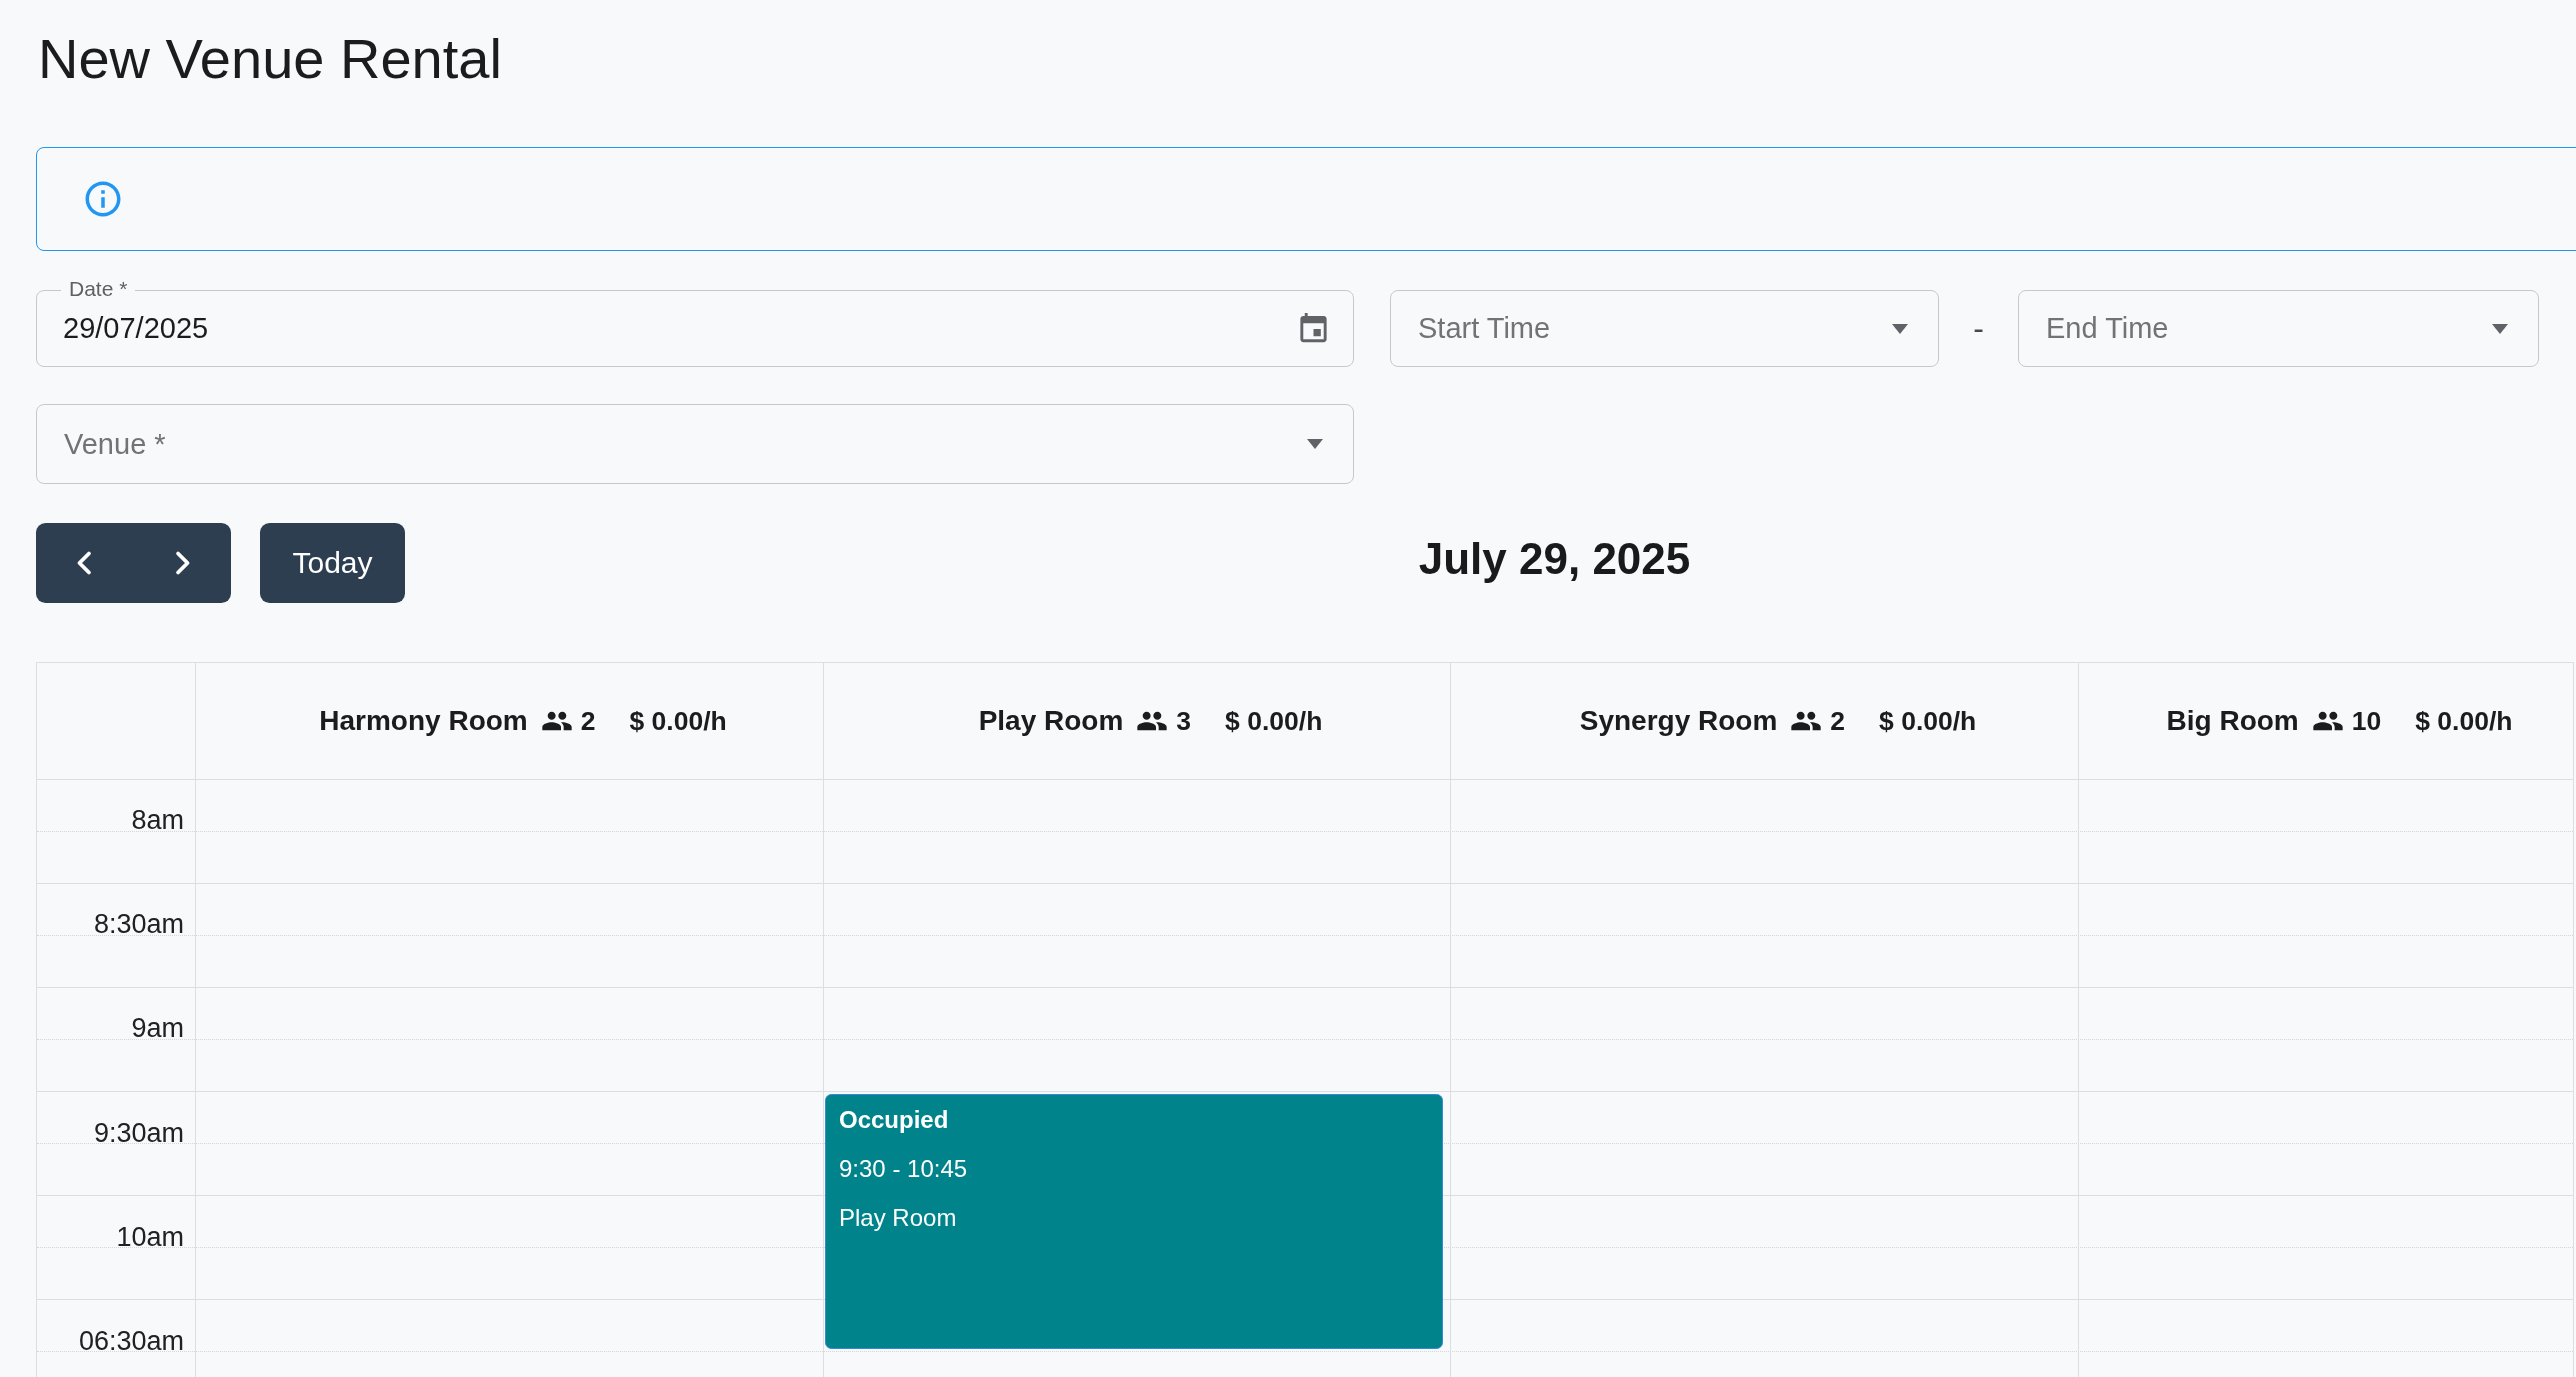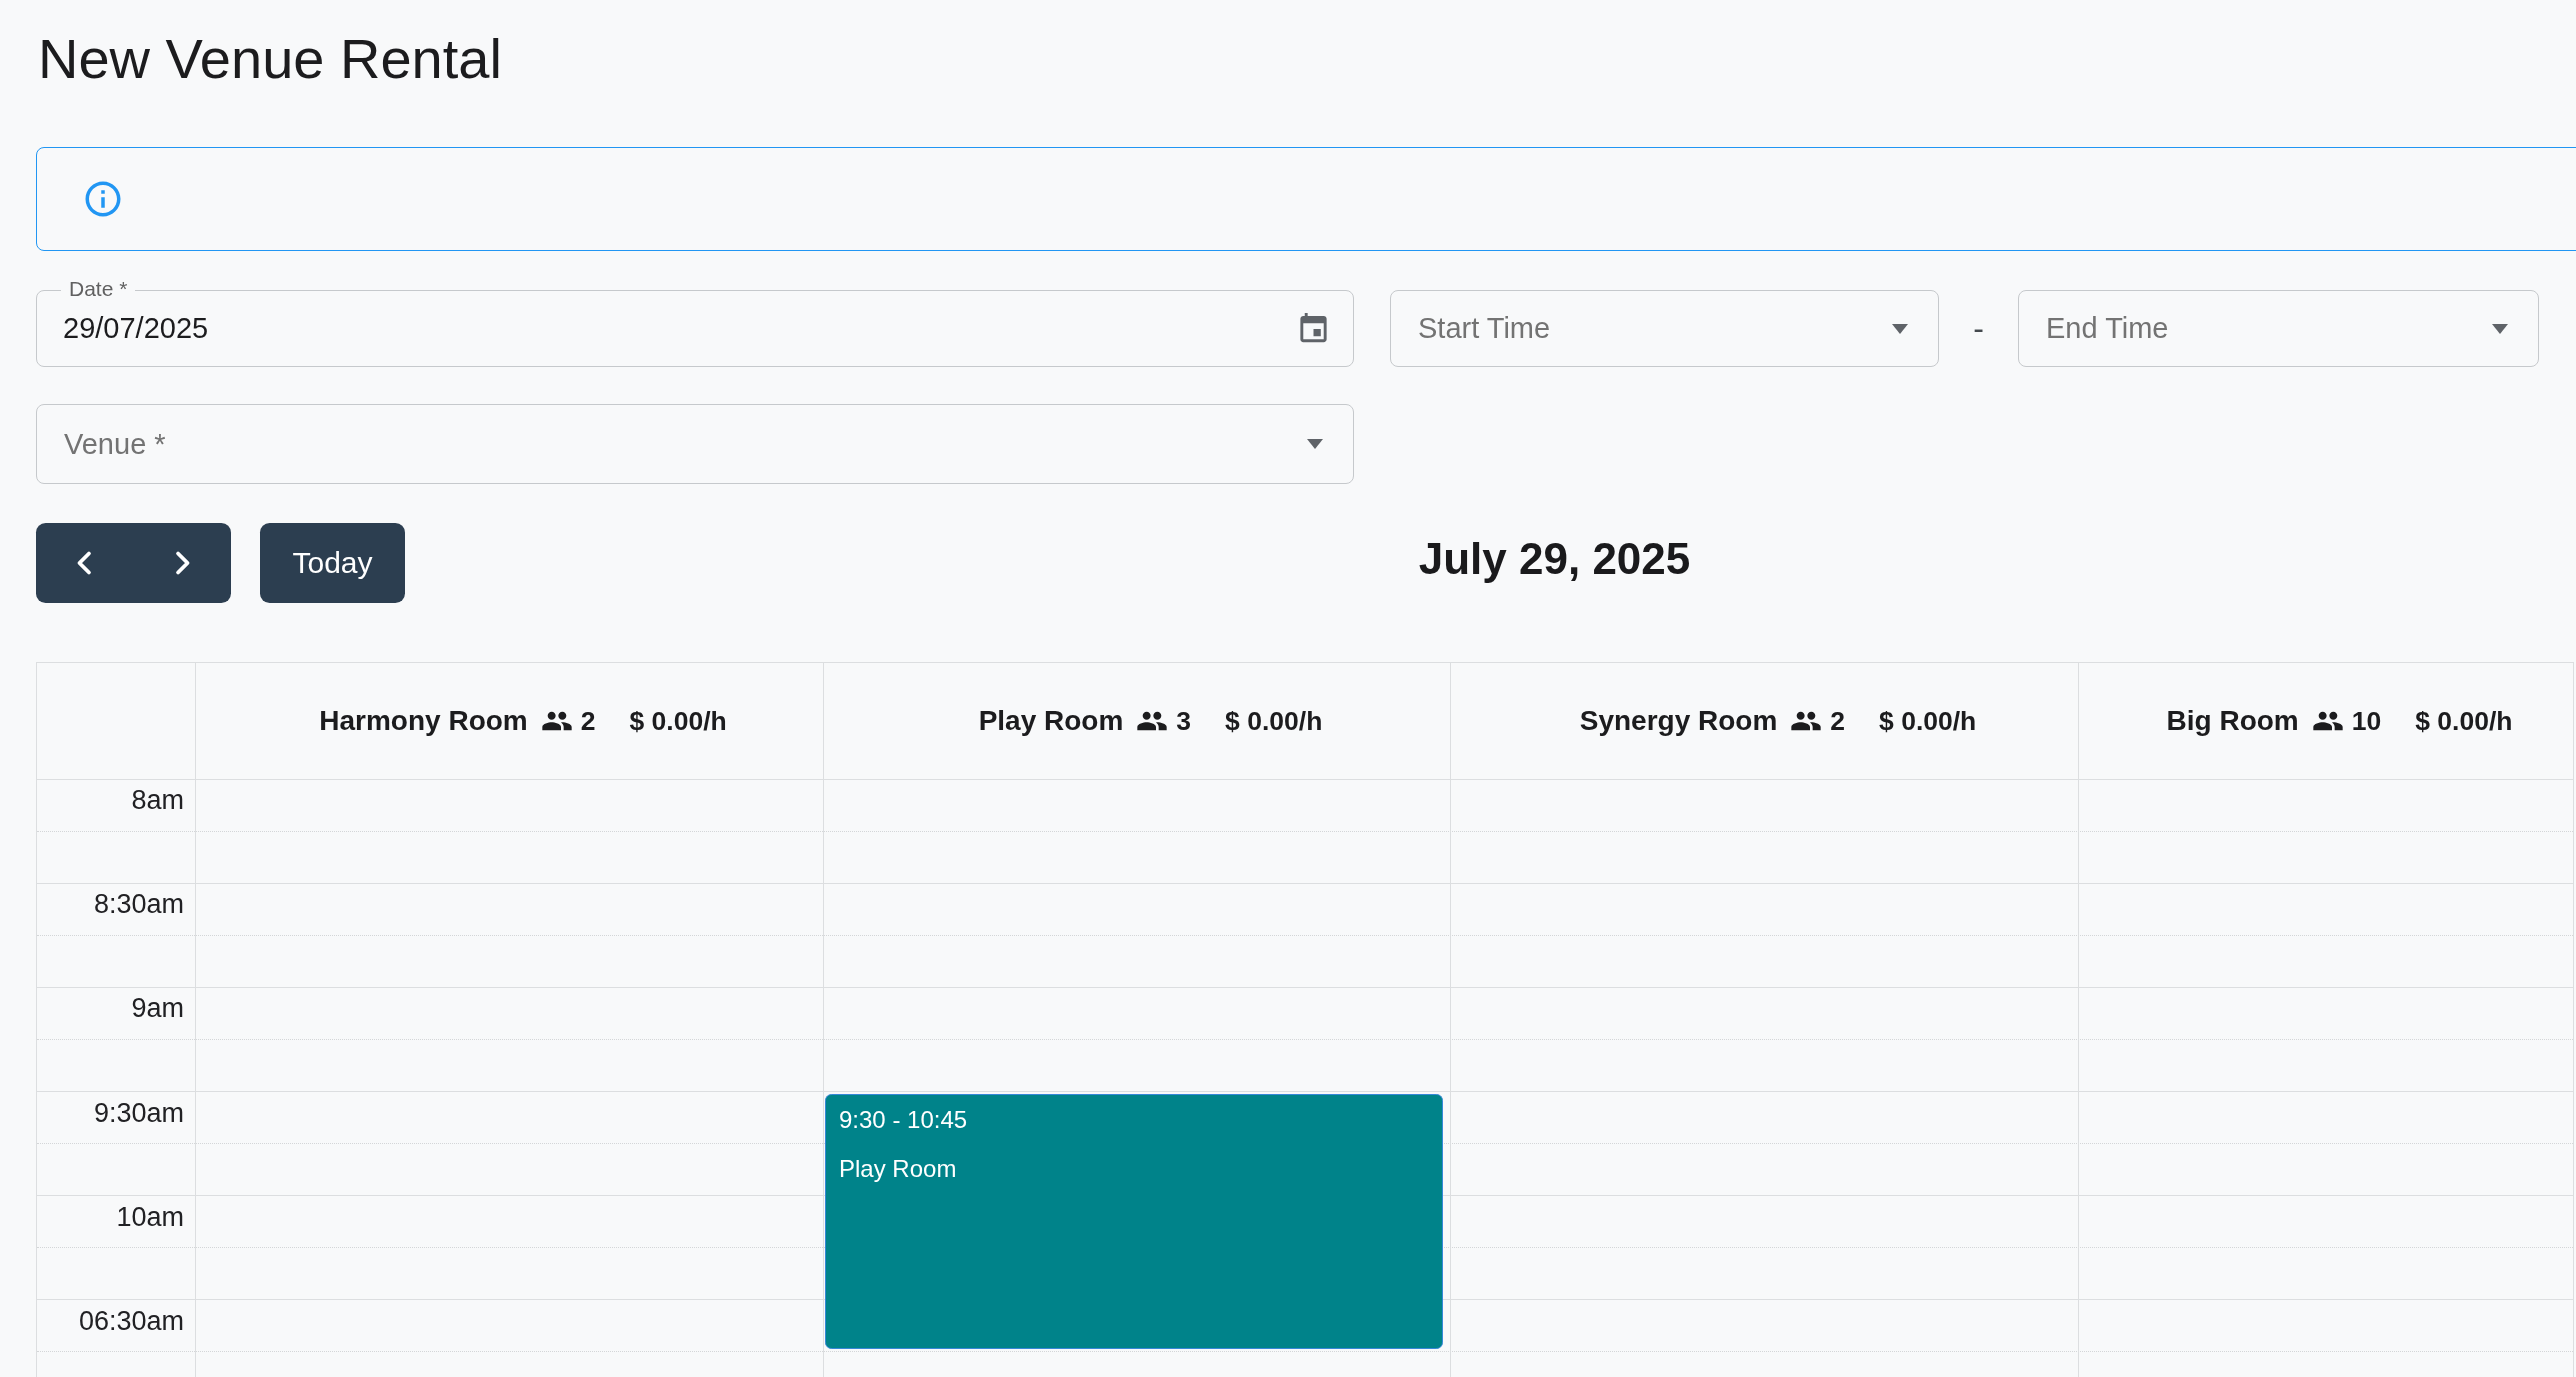--- a/index.html
+++ b/index.html
@@ -86,21 +86,21 @@
   .room-name { font-size:28px; font-weight:700; color:#1c1c1e; }
   .room-meta { display:flex; align-items:center; font-size:26.5px; font-weight:700; color:#1c1c1e; }
   .people-icon { width:32px; height:32px; margin-right:8px; }
   .room-rate { margin-left:34px; }
   .grid-body { position:relative; height:598px; overflow:hidden; }
   .vline { position:absolute; top:0; bottom:0; width:0; border-left:0.8px solid #dcdee0; }
   .slot { position:relative; height:104px; border-bottom:0.8px solid #dcdee0; }
   .slot-half { height:52px; border-bottom:1.6px dotted #d4d6d8; }
   .time-label {
     position:absolute; left:0; width:147px; text-align:right;
-    font-size:27px; color:#212124;
+    font-size:27px; color:#212124;margin-top:20px;
   }
   
   .event {
     position:absolute; left:788px; top:314px; width:618px; height:255px;
     background:#00838a; border:0.8px solid #3788d8; border-radius:6.4px;
     color:#fff; padding:10.4px 13px; cursor:pointer; overflow:hidden;
   }
   .event .ev-title { font-size:24px; font-weight:700; line-height:30.5px; margin-bottom:18.4px; }
   .event .ev-time  { font-size:24px; line-height:30.5px; margin-bottom:18.4px; }
   .event .ev-venue { font-size:24px; line-height:30.5px; }
@@ -232,18 +232,19 @@
     <div class="vline" style="left:2041px"></div>
 
     <div class="time-label" style="top:4.8px">8am</div>
     <div class="time-label" style="top:109px">8:30am</div>
     <div class="time-label" style="top:213px">9am</div>
     <div class="time-label" style="top:318px">9:30am</div>
     <div class="time-label" style="top:422px">10am</div>
     <div class="time-label" style="top:526px">06:30am</div>
 
     <div class="event">
+      <div class="ev-title">Occupied</div>
       <div class="ev-time">9:30 - 10:45</div>
       <div class="ev-venue">Play Room</div>
     </div>
   </div>
 </div>
 
 
 </body></html>

